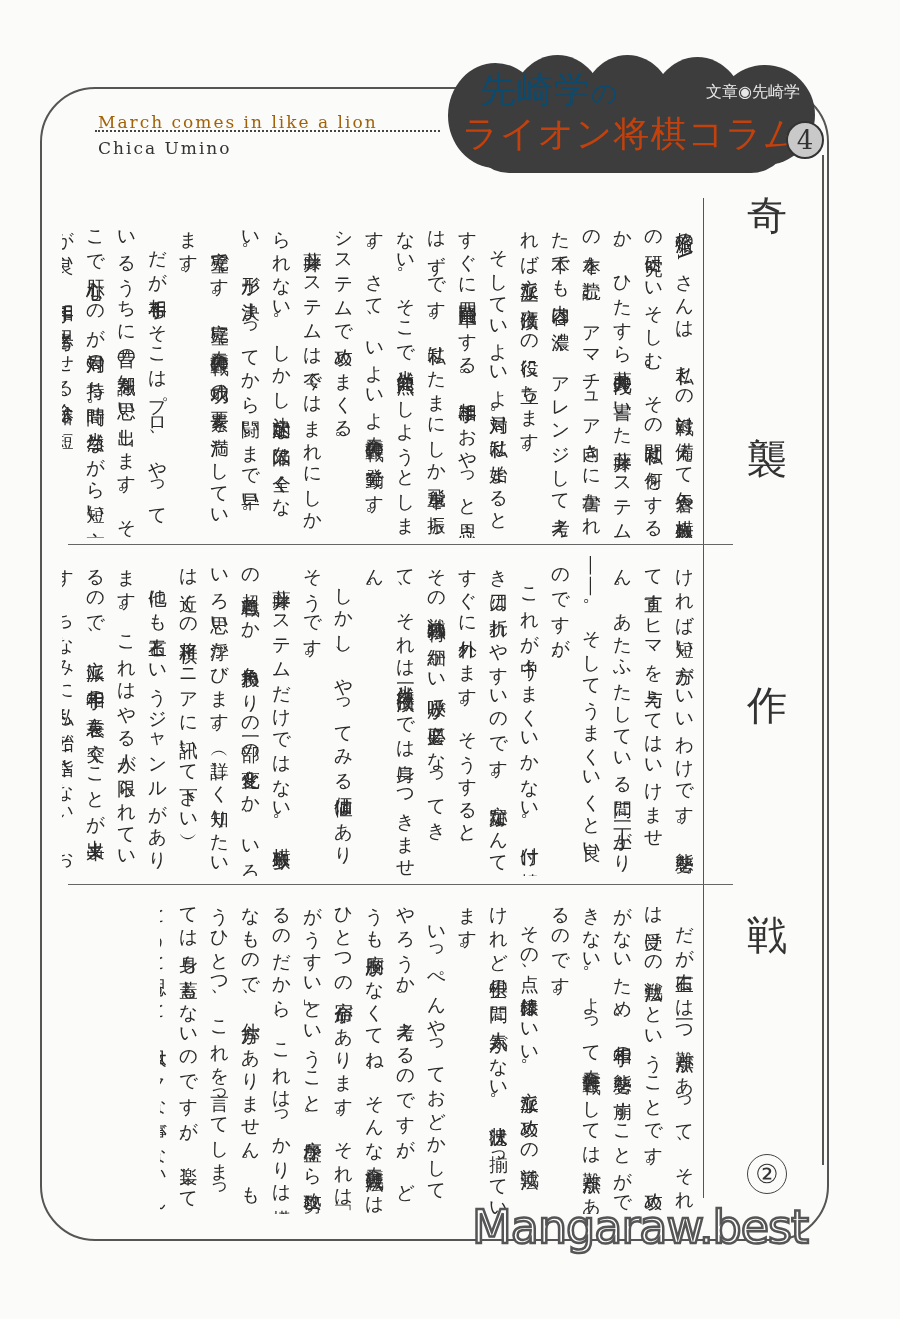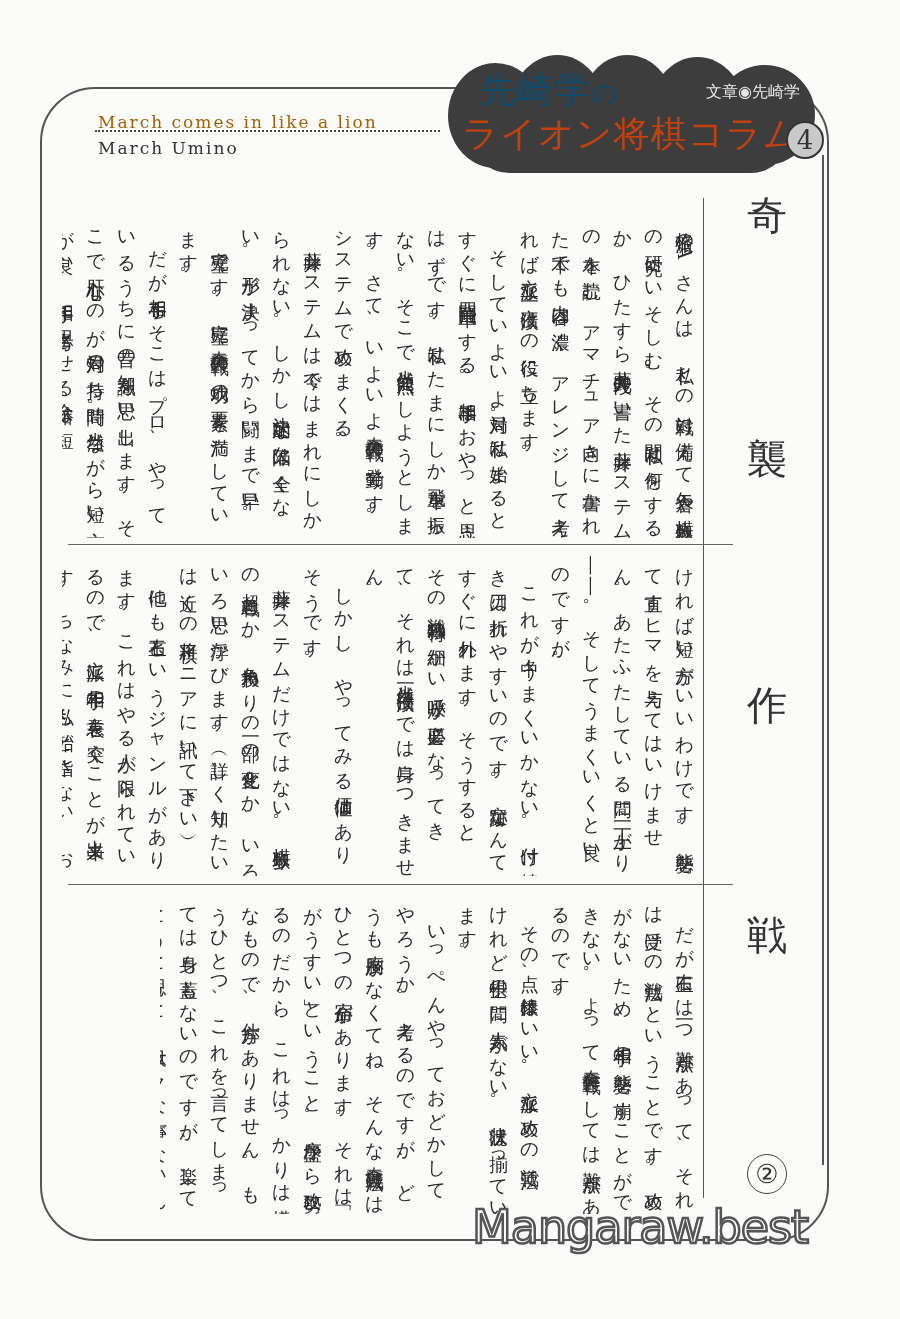--- a/index.html
+++ b/index.html
@@ -72,21 +72,21 @@
     -webkit-text-stroke: 2.5px #555; text-shadow: 0 0 1px #555;
   }
 </style>
 </head>
 <body>
 
 <div class="frame"></div>
 
 <div class="series-title">March comes in like a lion</div>
 <div class="dotline"></div>
-<div class="author">March Umino</div>
+<div class="author">Chica Umino</div>
 
 <div class="banner">
   <div class="blob" style="left:8px;top:8px;width:95px;height:105px;"></div>
   <div class="blob" style="left:70px;top:0px;width:95px;height:110px;"></div>
   <div class="blob" style="left:140px;top:0px;width:95px;height:112px;"></div>
   <div class="blob" style="left:210px;top:2px;width:95px;height:110px;"></div>
   <div class="blob" style="left:275px;top:10px;width:100px;height:100px;"></div>
   <div class="blob" style="left:30px;top:40px;width:320px;height:78px;border-radius:40px;"></div>
 </div>
 <div class="banner-title1"><span>先崎学</span><span class="no">の</span></div>

